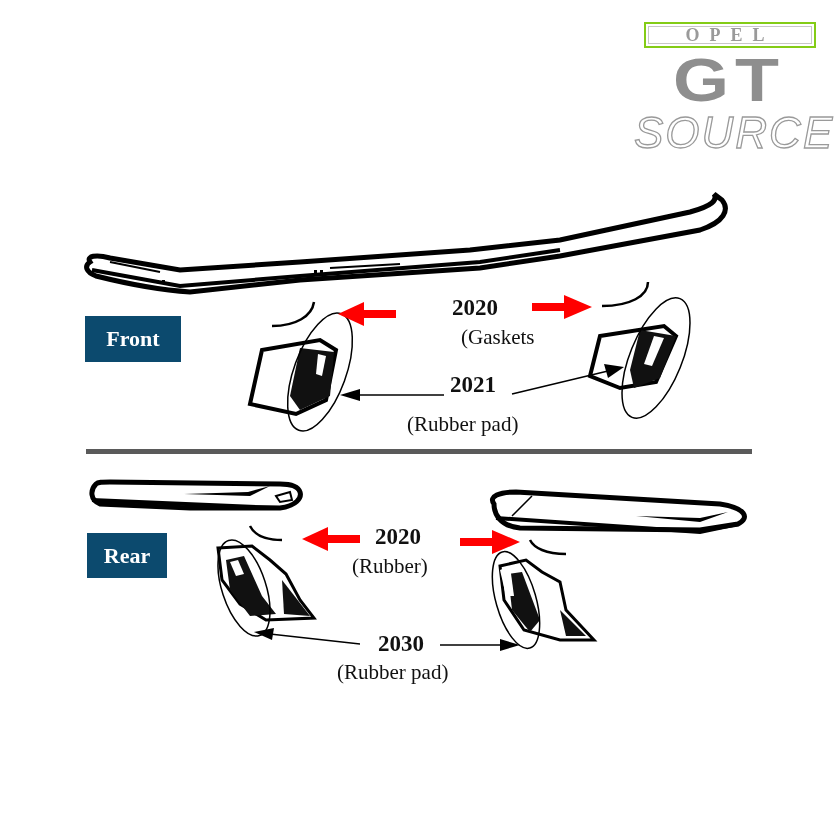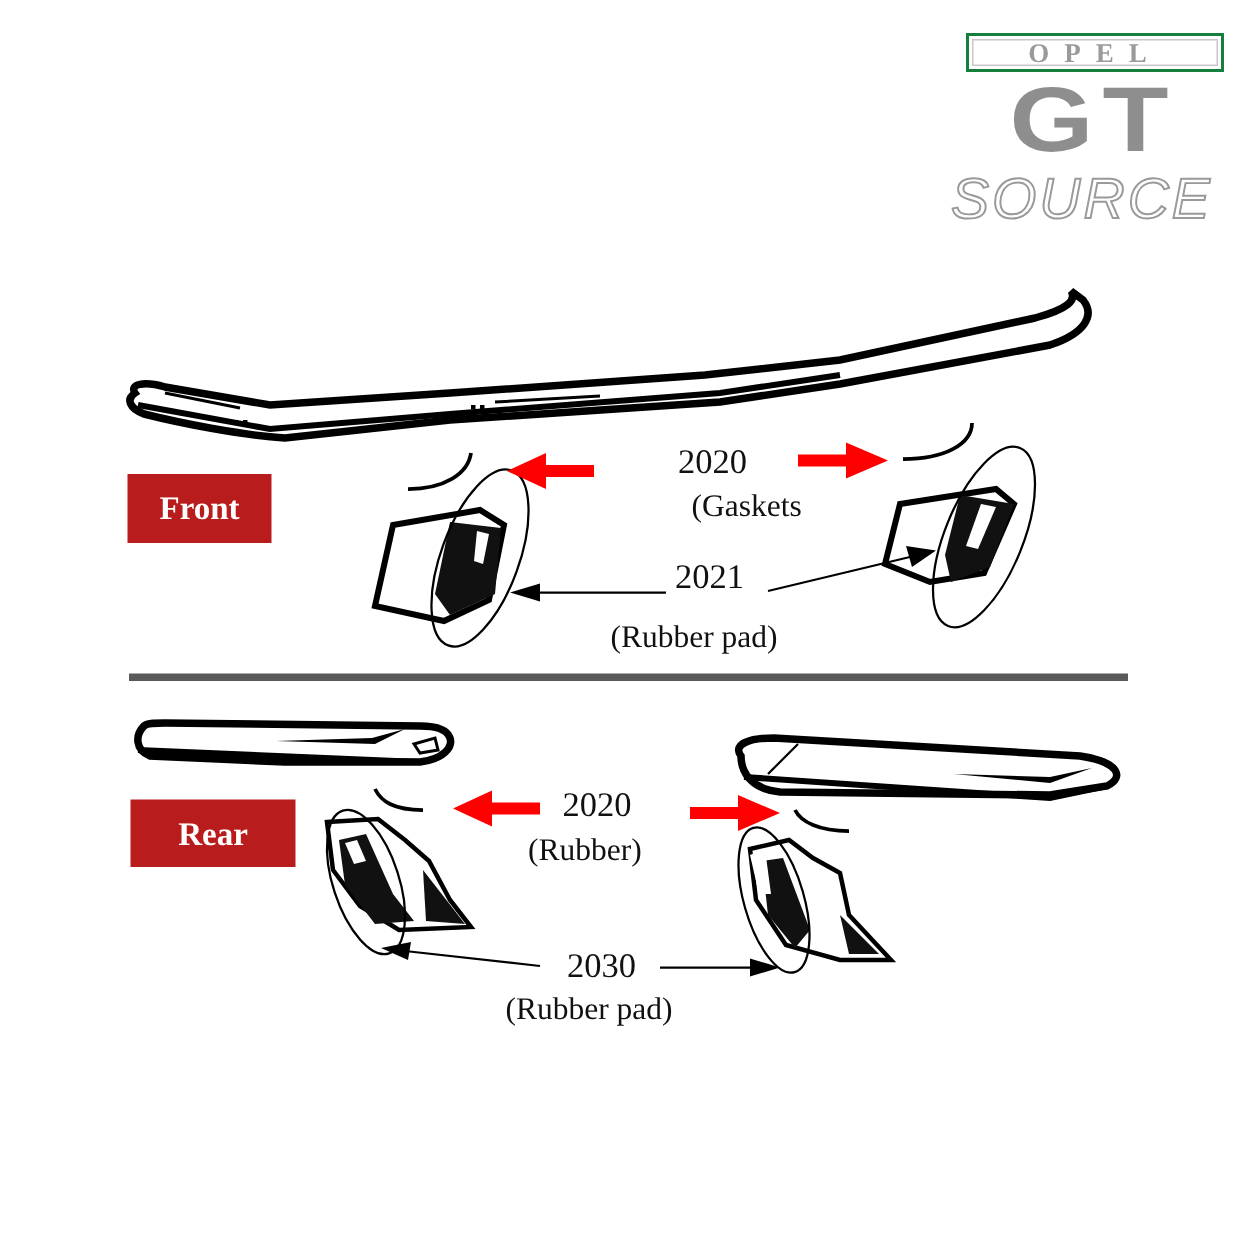--- a/index.html
+++ b/index.html
@@ -1,23 +1,23 @@
 <!DOCTYPE html>
 <html><head>
 <meta charset="utf-8">
 <style>
   html, body { margin:0; padding:0; background:#ffffff; }
   body { width:840px; height:840px; position:relative; overflow:hidden; font-family:"Liberation Serif", serif; }
   .abs { position:absolute; }
-  .logo-box { left:644px; top:22px; width:172px; height:26px; border:2px solid #15803d; box-sizing:border-box; }
+  .logo-box { left:644px; top:22px; width:172px; height:26px; border:2px solid #84cc16; box-sizing:border-box; }
   .logo-box-inner { position:absolute; left:2px; top:2px; right:2px; bottom:2px; border:1px solid #c8c8c8; display:flex; align-items:center; justify-content:center; font-family:"Liberation Serif", serif; font-size:18px; letter-spacing:10px; color:#9a9a9a; font-weight:bold; }
   .logo-gt { left:638px; top:48px; width:182px; height:64px; font-family:"Liberation Sans", sans-serif; font-weight:bold; font-size:72px; color:#8e8e8e; line-height:64px; text-align:center; letter-spacing:6px; transform:scaleY(0.85); }
-  .logo-source { left:634px; top:112px; width:190px; font-family:"Liberation Sans", sans-serif; font-style:italic; font-size:38px; color:#ffffff; -webkit-text-stroke:1.3px #9a9a9a; letter-spacing:2px; line-height:42px; }
-  .tag { background:#b91c1c; color:#fff; font-family:"Liberation Serif", serif; font-weight:bold; font-size:22px; display:flex; align-items:center; justify-content:center; }
-  .num { font-family:"Liberation Serif", serif; font-weight:normal; font-size:23px; color:#111; }
+  .logo-source { left:634px; top:112px; width:190px; font-family:"Liberation Sans", sans-serif; font-style:italic; font-size:44px; color:#ffffff; -webkit-text-stroke:1.3px #9a9a9a; letter-spacing:2px; line-height:42px; }
+  .tag { background:#0c4a6e; color:#fff; font-family:"Liberation Serif", serif; font-weight:bold; font-size:22px; display:flex; align-items:center; justify-content:center; }
+  .num { font-family:"Liberation Serif", serif; font-weight:bold; font-size:23px; color:#111; }
   .cap { font-family:"Liberation Serif", serif; font-size:21px; color:#111; white-space:nowrap; }
   .divider { left:86px; top:449px; width:666px; height:5px; background:#5a5a5a; }
   svg { position:absolute; left:0; top:0; }
 </style>
 </head>
 <body>
 
 <div class="abs logo-box">
   <div class="logo-box-inner">OPEL</div>
 </div>
@@ -119,21 +119,21 @@
     <line x1="360" y1="644" x2="270" y2="634" stroke="#000" stroke-width="1.5"></line>
     <polygon points="254,632 274,628 272,640" fill="#000"></polygon>
   </g>
   <g>
     <line x1="440" y1="645" x2="504" y2="645" stroke="#000" stroke-width="1.5"></line>
     <polygon points="520,645 500,639 500,651" fill="#000"></polygon>
   </g>
 </svg>
 
 <div class="abs tag" style="left:85px;top:316px;width:96px;height:46px;">Front</div>
-<div class="abs tag" style="left:87px;top:533px;width:110px;height:45px;">Rear</div>
+<div class="abs tag" style="left:87px;top:533px;width:80px;height:45px;">Rear</div>
 
 <div class="abs num" style="left:452px;top:295px;">2020</div>
 <div class="abs cap" style="left:430px;top:325px;margin-left:31px;">(Gaskets</div>
 <div class="abs num" style="left:450px;top:372px;">2021</div>
 <div class="abs cap" style="left:407px;top:412px;">(Rubber pad)</div>
 
 <div class="abs divider"></div>
 
 <div class="abs num" style="left:375px;top:524px;">2020</div>
 <div class="abs cap" style="left:352px;top:554px;">(Rubber)</div>

